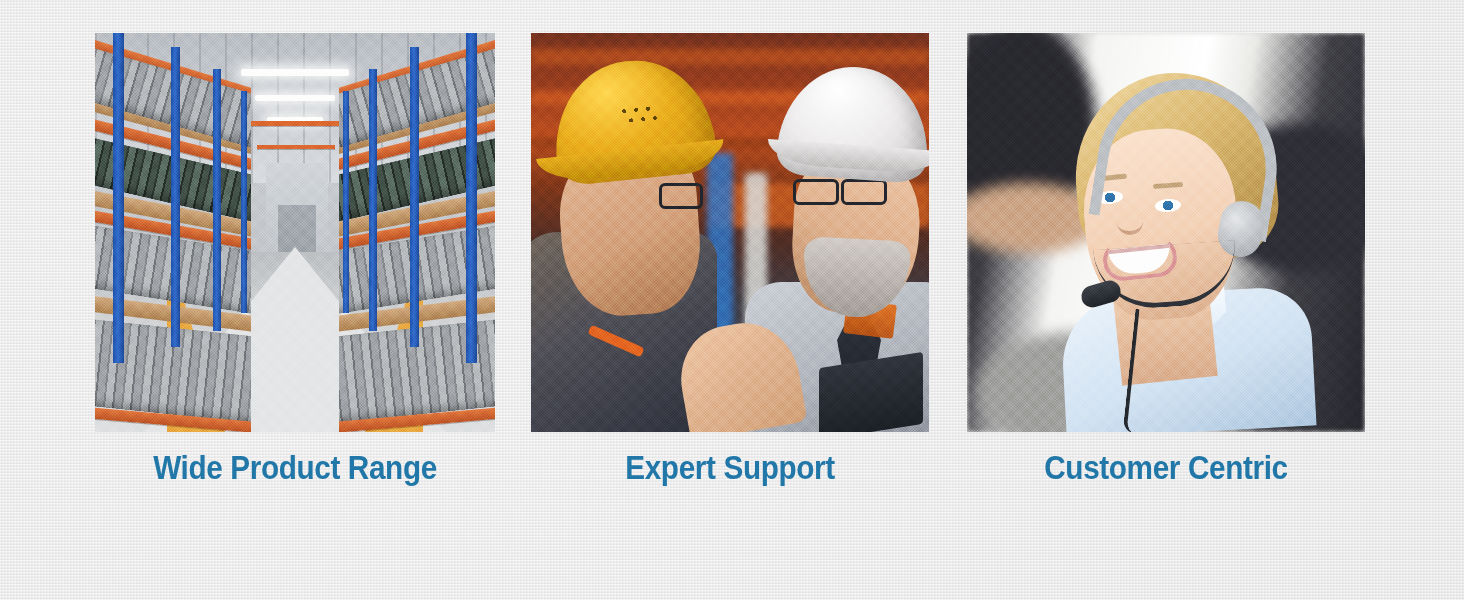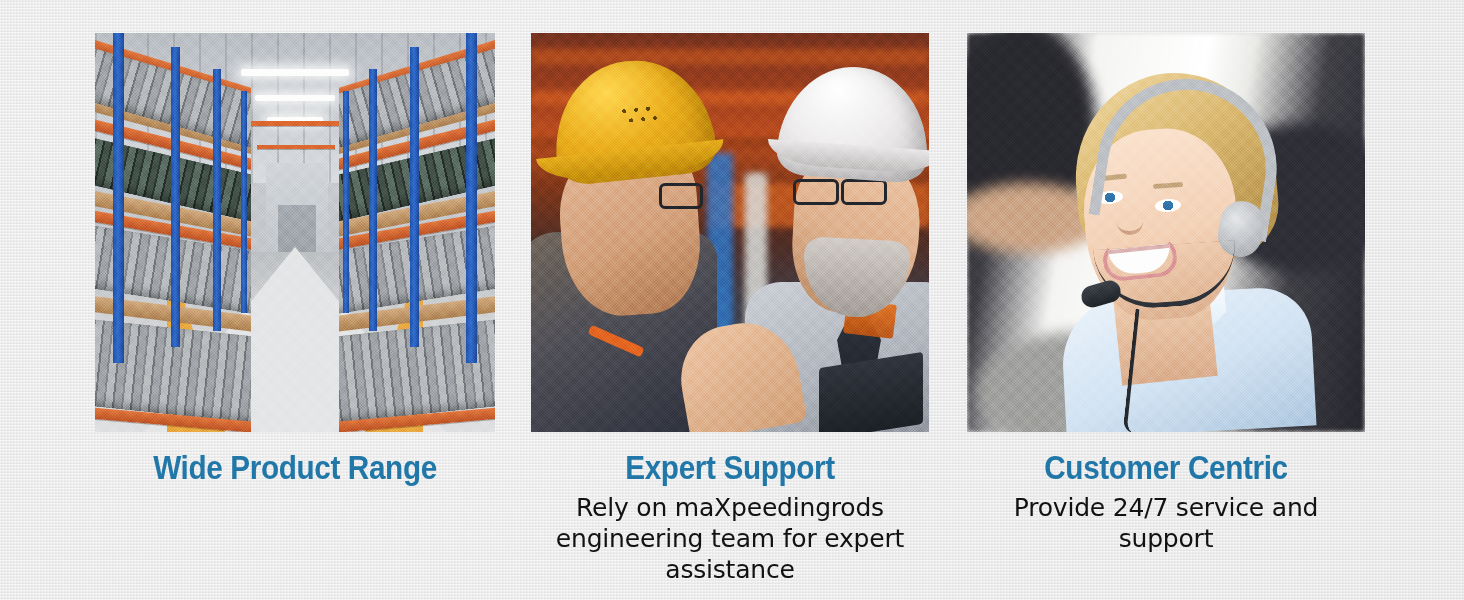--- a/index.html
+++ b/index.html
@@ -447,21 +447,20 @@
         <div class="vents"></div>
         <div class="helmet-w"></div>
         <div class="helmet-w-brim"></div>
 
         <div class="hand"></div>
       </div>
       <div class="grain"></div>
     </div>
 
     <div class="heading">Expert Support</div>
-    <div class="blurb">Rely on maXpeedingrods engineering team for expert assistance</div>
   </div>
 
   <div class="col col-3">
 
     <div class="photo">
       <div class="sup">
         <div class="sup-bg"></div>
         <div class="sup-blob" style="left:-20px;top:-10px;width:150px;height:210px;background:#26262c;"></div>
         <div class="sup-blob" style="left:-14px;top:150px;width:150px;height:70px;background:#c99f7f;"></div>
         <div class="sup-blob" style="right:-30px;top:90px;width:190px;height:150px;background:#2b2b33;"></div>
@@ -484,16 +483,15 @@
         <div class="headband"></div>
         <div class="earpiece"></div>
         <div class="boom"></div>
         <div class="mic"></div>
         <div class="cable"></div>
       </div>
       <div class="grain"></div>
     </div>
 
     <div class="heading">Customer Centric</div>
-    <div class="blurb">Provide 24/7 service and support</div>
   </div>
 
 </div>
 
 </body></html>

